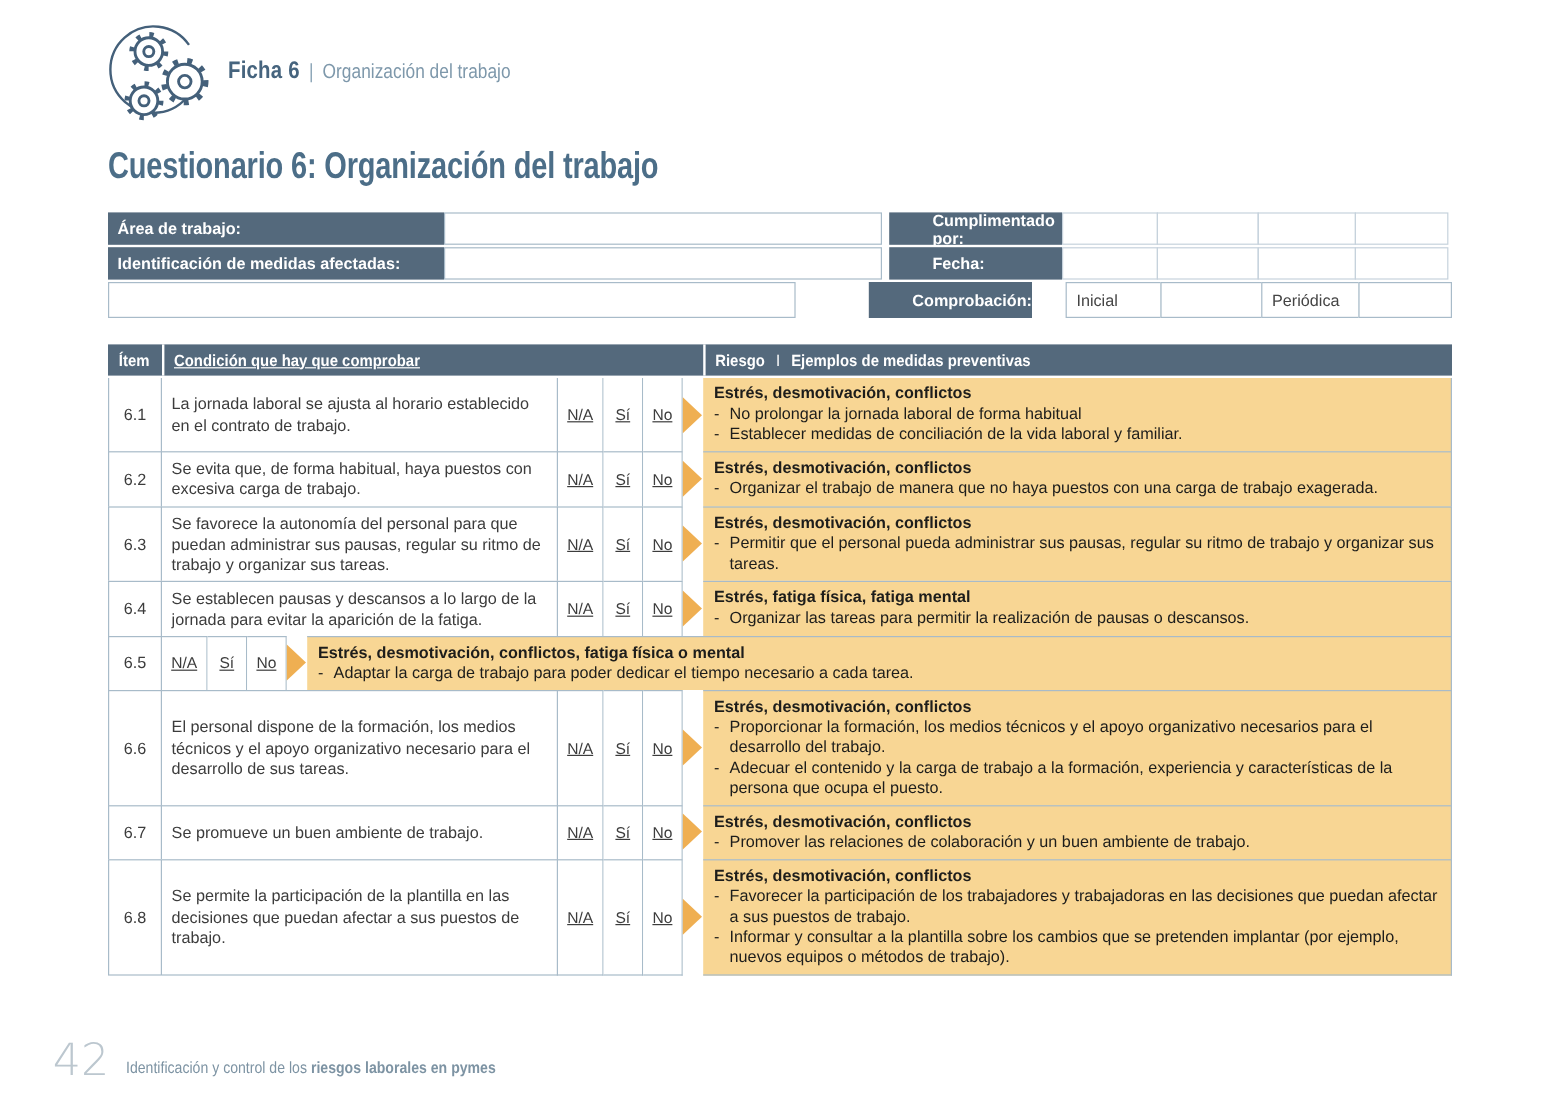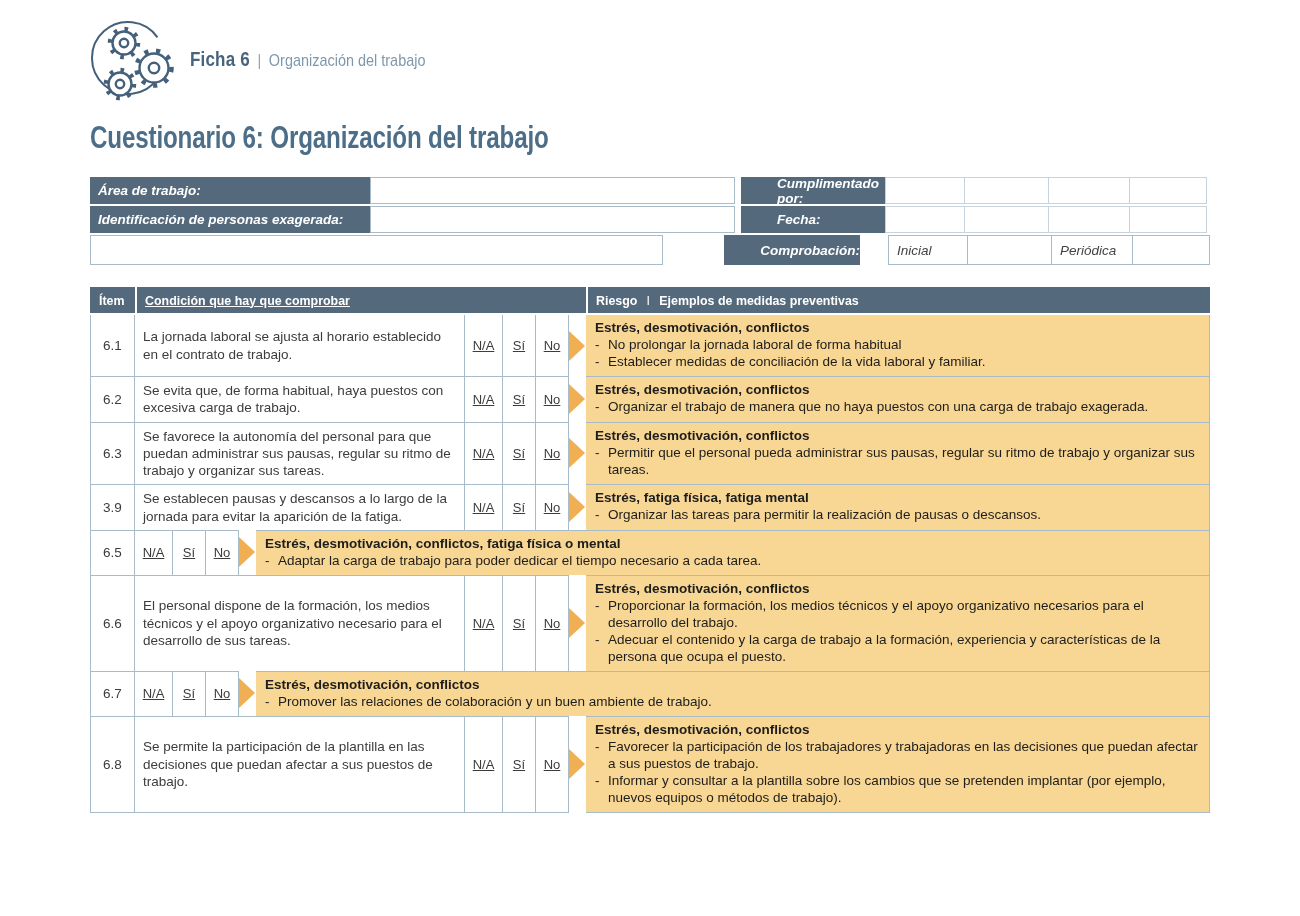--- a/index.html
+++ b/index.html
@@ -22,21 +22,21 @@
   .brand-text{display:flex;align-items:baseline;margin-left:12px;transform:scaleX(.85);transform-origin:0 60%;white-space:nowrap;}
   .ficha{font-size:20px;font-weight:bold;color:#46647e;letter-spacing:.2px;}
   .brand-bar{color:#8aa4b6;font-size:17px;margin:0 9px;font-weight:400;}
   .brand-sub{font-size:17px;color:var(--sub);}
 
   
   .title{margin-top:20px;font-size:31px;font-weight:bold;color:var(--brand);
          transform:scaleX(.78);transform-origin:0 50%;white-space:nowrap;letter-spacing:-.2px;}
 
   
-  .form{margin-top:21px;width:1120px;font-style:italic;}
+  .form{margin-top:21px;width:1120px;}
   .frow{display:flex;height:27px;margin-bottom:2px;}
   .frow.tall{height:30px;margin-bottom:0;gap:28px;}
   .fcell{height:100%;}
   .dark{background:var(--slate);color:#fff;font-weight:bold;font-size:13.5px;
         display:flex;align-items:center;padding-left:8px;}
   .input{background:#fff;border:1px solid var(--border);}
   .w-label-l{width:280px;}
   .w-val-l{width:365px;}
   .w-span-l{width:645px;}
   .fgap{width:6px;}
@@ -148,21 +148,21 @@
           </div>
         <div class="fsplit">
           <div class="scell s1"></div>
             <div class="scell s2"></div>
             <div class="scell s3"></div>
             <div class="scell s4"></div>
         </div>
       </div>
       <div class="frow">
         <div class="fcell dark w-label-l">
-            <span>Identificación de personas exagerada:</span>
+            <span>Identificación de medidas afectadas:</span>
           </div>
         <div class="fcell input w-val-l"></div>
         <div class="fgap"></div>
         <div class="fcell dark w-label-r">
             <span>Fecha:</span>
           </div>
         <div class="fsplit">
           <div class="scell s1"></div>
             <div class="scell s2"></div>
             <div class="scell s3"></div>
@@ -258,21 +258,21 @@
             </div>
             <div class="c risk">
               <div class="risk-title">Estrés, desmotivación, conflictos</div>
               <div class="measure">
                 <span class="dash">-</span>
                 <span>Permitir que el personal pueda administrar sus pausas, regular su ritmo de trabajo y organizar sus tareas.</span>
               </div>
             </div>
           </div>
           <div class="trow">
-            <div class="c item">3.9</div>
+            <div class="c item">6.4</div>
             <div class="c cond">
               <span>Se establecen pausas y descansos a lo largo de la jornada para evitar la aparición de la fatiga.</span>
             </div>
             <div class="c ans na">N/A</div>
             <div class="c ans si">Sí</div>
             <div class="c ans no">No</div>
             <div class="gutter">
               <span class="arrow"></span>
             </div>
             <div class="c risk">
@@ -317,20 +317,23 @@
                 <span>Proporcionar la formación, los medios técnicos y el apoyo organizativo necesarios para el desarrollo del trabajo.</span>
               </div>
               <div class="measure">
                 <span class="dash">-</span>
                 <span>Adecuar el contenido y la carga de trabajo a la formación, experiencia y características de la persona que ocupa el puesto.</span>
               </div>
             </div>
           </div>
           <div class="trow">
             <div class="c item">6.7</div>
+            <div class="c cond">
+              <span>Se promueve un buen ambiente de trabajo.</span>
+            </div>
             <div class="c ans na">N/A</div>
             <div class="c ans si">Sí</div>
             <div class="c ans no">No</div>
             <div class="gutter">
               <span class="arrow"></span>
             </div>
             <div class="c risk">
               <div class="risk-title">Estrés, desmotivación, conflictos</div>
               <div class="measure">
                 <span class="dash">-</span>
@@ -359,13 +362,19 @@
                 <span class="dash">-</span>
                 <span>Informar y consultar a la plantilla sobre los cambios que se pretenden implantar (por ejemplo, nuevos equipos o métodos de trabajo).</span>
               </div>
             </div>
           </div>
         </div>
     </div>
 
   </div>
 
+  <div class="footer">
+    <span class="pagenum">42</span>
+    <span class="ftext">
+      <span>Identificación y control de los</span> <b>riesgos laborales en pymes</b>
+    </span>
+  </div>
 </div>
 
 </body></html>

